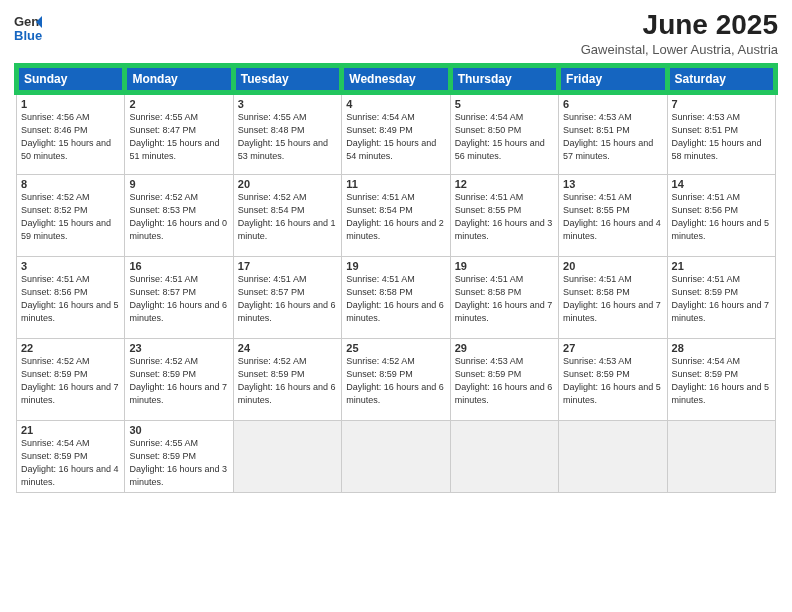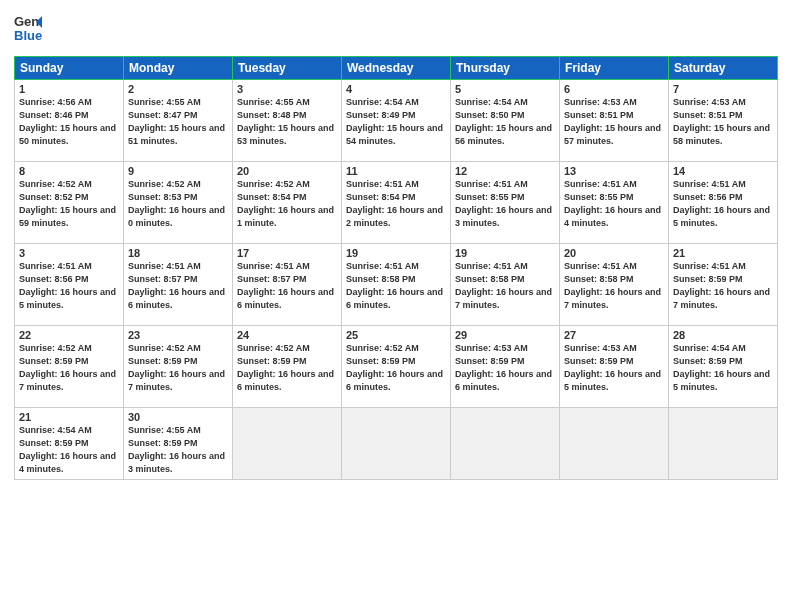--- a/index.html
+++ b/index.html
@@ -46,21 +46,21 @@
       border-collapse: collapse;
       border: 1px solid #ccc;
     }
     .calendar th {
       background: #1565c0;
       color: #fff;
       font-size: 12px;
       font-weight: bold;
       text-align: left;
       padding: 4px 5px;
-      border: 1px solid #22c55e;
+      border: 5px solid #22c55e;
     }
     .calendar td {
       border: 1px solid #ccc;
       vertical-align: top;
       padding: 3px 4px;
       width: 108px;
       background: #fff;
       font-size: 9.5px;
       color: #333;
       height: 82px;
@@ -71,39 +71,42 @@
     .day-num {
       font-size: 11px;
       font-weight: bold;
       display: block;
       margin-bottom: 1px;
     }
     .day-info {
       font-size: 9px;
       line-height: 1.45;
       color: #333;
-      font-weight: bold;
     }
     .last-row td {
       height: 68px;
     }
   </style>
 </head>
 <body>
 
 <div class="page">
   <div class="header">
     <div class="logo">
       <div>
         <svg width="28" height="36" viewBox="0 0 28 36">
           <text x="0" y="16" font-size="13" font-weight="bold" fill="#333" font-family="Arial">General</text>
           <text x="0" y="30" font-size="13" font-weight="bold" fill="#1565c0" font-family="Arial">Blue</text>
           <polygon points="22,12 28,6 28,18" fill="#1565c0"></polygon>
         </svg>
       </div>
+    </div>
+    <div class="title-block">
+      <div class="month-title">June 2025</div>
+      <div class="subtitle">Gaweinstal, Lower Austria, Austria</div>
     </div>
   </div>
 
   <table class="calendar">
     <thead>
       <tr id="header-row">
           <th>Sunday</th>
           <th>Monday</th>
           <th>Tuesday</th>
           <th>Wednesday</th>
@@ -126,21 +129,21 @@
           <td><span class="day-num">8</span><span class="day-info">Sunrise: 4:52 AM<br>Sunset: 8:52 PM<br>Daylight: 15 hours and 59 minutes.</span></td>
           <td><span class="day-num">9</span><span class="day-info">Sunrise: 4:52 AM<br>Sunset: 8:53 PM<br>Daylight: 16 hours and 0 minutes.</span></td>
           <td><span class="day-num">20</span><span class="day-info">Sunrise: 4:52 AM<br>Sunset: 8:54 PM<br>Daylight: 16 hours and 1 minute.</span></td>
           <td><span class="day-num">11</span><span class="day-info">Sunrise: 4:51 AM<br>Sunset: 8:54 PM<br>Daylight: 16 hours and 2 minutes.</span></td>
           <td><span class="day-num">12</span><span class="day-info">Sunrise: 4:51 AM<br>Sunset: 8:55 PM<br>Daylight: 16 hours and 3 minutes.</span></td>
           <td><span class="day-num">13</span><span class="day-info">Sunrise: 4:51 AM<br>Sunset: 8:55 PM<br>Daylight: 16 hours and 4 minutes.</span></td>
           <td><span class="day-num">14</span><span class="day-info">Sunrise: 4:51 AM<br>Sunset: 8:56 PM<br>Daylight: 16 hours and 5 minutes.</span></td>
         </tr>
         <tr>
           <td><span class="day-num">3</span><span class="day-info">Sunrise: 4:51 AM<br>Sunset: 8:56 PM<br>Daylight: 16 hours and 5 minutes.</span></td>
-          <td><span class="day-num">18</span><span class="day-info">Sunrise: 4:51 AM<br>Sunset: 8:57 PM<br>Daylight: 16 hours and 6 minutes.</span></td>
+          <td><span class="day-num">16</span><span class="day-info">Sunrise: 4:51 AM<br>Sunset: 8:57 PM<br>Daylight: 16 hours and 6 minutes.</span></td>
           <td><span class="day-num">17</span><span class="day-info">Sunrise: 4:51 AM<br>Sunset: 8:57 PM<br>Daylight: 16 hours and 6 minutes.</span></td>
           <td><span class="day-num">19</span><span class="day-info">Sunrise: 4:51 AM<br>Sunset: 8:58 PM<br>Daylight: 16 hours and 6 minutes.</span></td>
           <td><span class="day-num">19</span><span class="day-info">Sunrise: 4:51 AM<br>Sunset: 8:58 PM<br>Daylight: 16 hours and 7 minutes.</span></td>
           <td><span class="day-num">20</span><span class="day-info">Sunrise: 4:51 AM<br>Sunset: 8:58 PM<br>Daylight: 16 hours and 7 minutes.</span></td>
           <td><span class="day-num">21</span><span class="day-info">Sunrise: 4:51 AM<br>Sunset: 8:59 PM<br>Daylight: 16 hours and 7 minutes.</span></td>
         </tr>
         <tr>
           <td><span class="day-num">22</span><span class="day-info">Sunrise: 4:52 AM<br>Sunset: 8:59 PM<br>Daylight: 16 hours and 7 minutes.</span></td>
           <td><span class="day-num">23</span><span class="day-info">Sunrise: 4:52 AM<br>Sunset: 8:59 PM<br>Daylight: 16 hours and 7 minutes.</span></td>
           <td><span class="day-num">24</span><span class="day-info">Sunrise: 4:52 AM<br>Sunset: 8:59 PM<br>Daylight: 16 hours and 6 minutes.</span></td>

